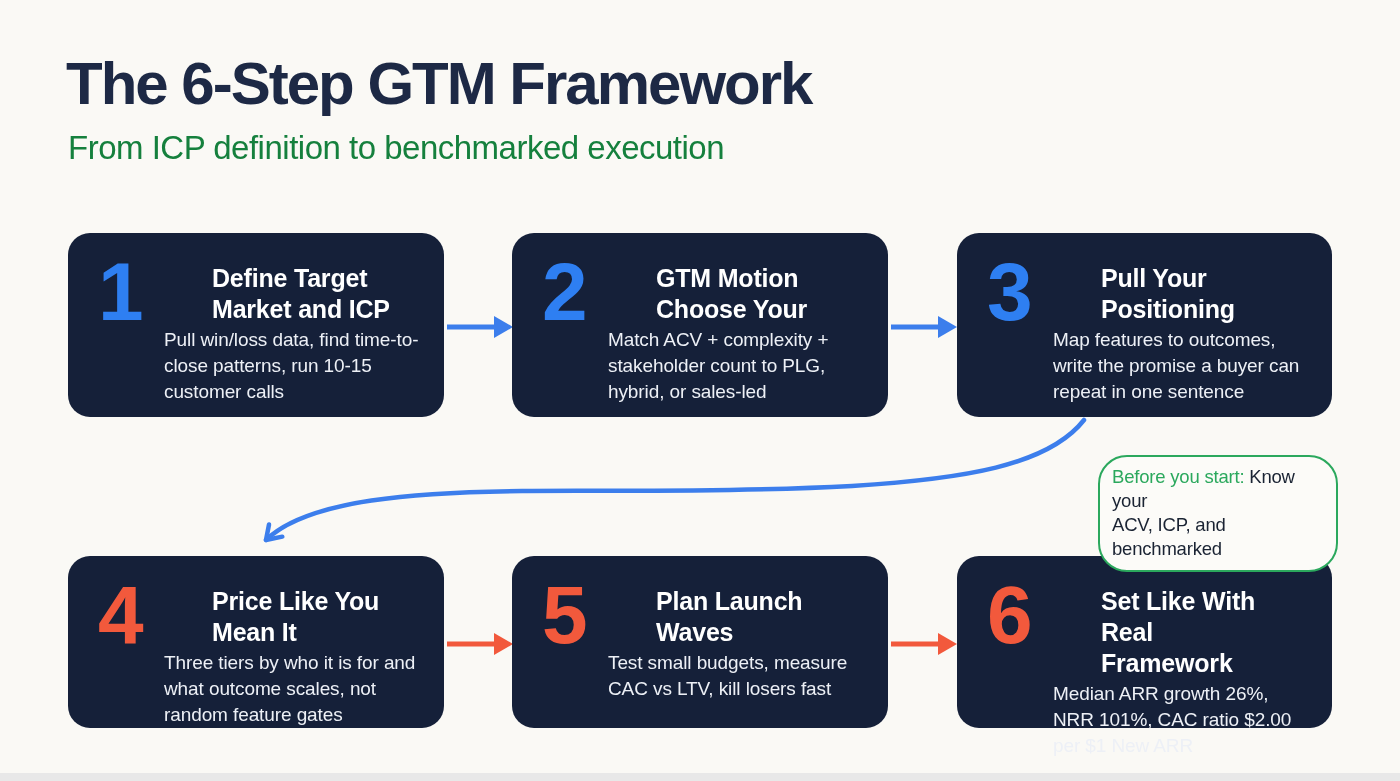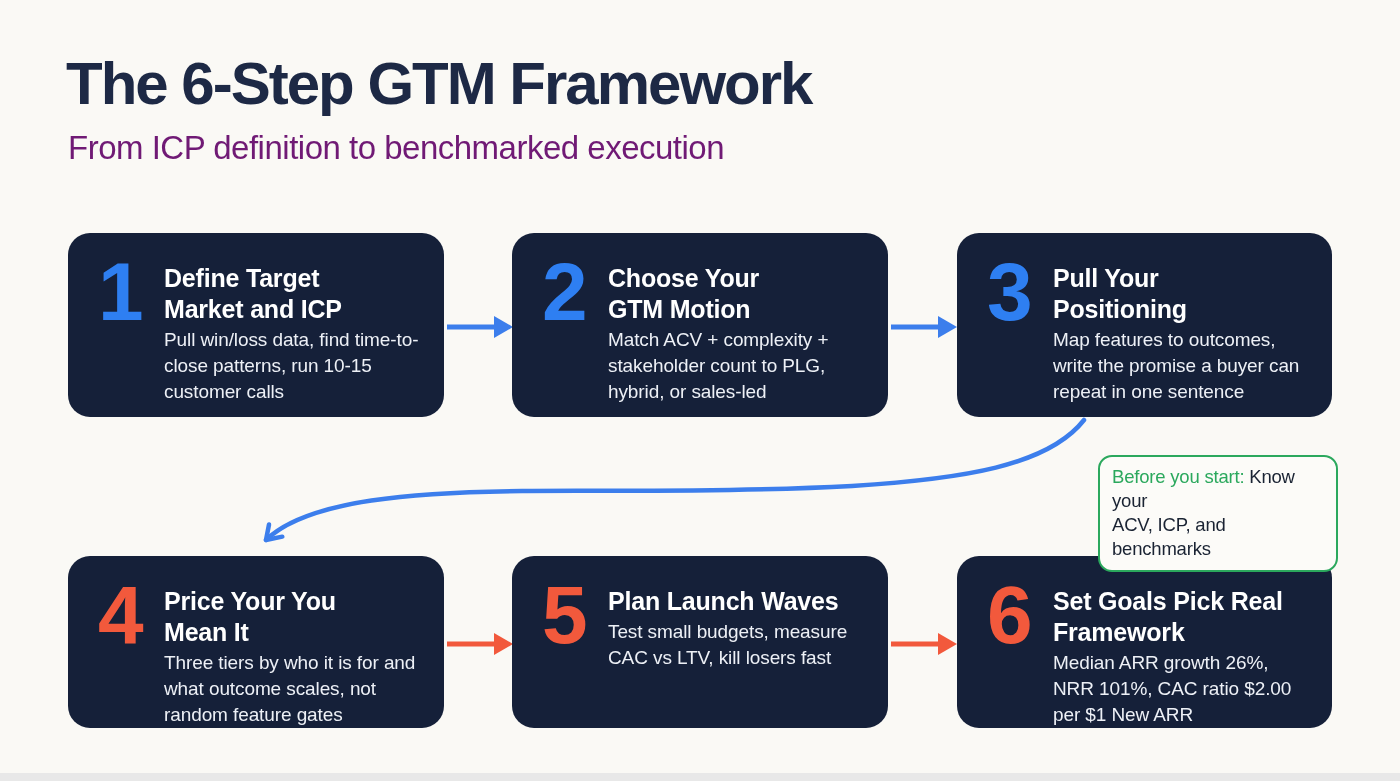--- a/index.html
+++ b/index.html
@@ -44,21 +44,21 @@
     font-weight:800;
     line-height:1;
     margin-top:2px;
     letter-spacing:-2px;
   }
   .card-content{margin-top:14px;flex:1;}
   .card-title{
     font-size:25px;font-weight:700;line-height:1.24;
     color:#FFFFFF;letter-spacing:-0.2px;
   }
-  .card-title span{display:block;}
+  .card-title span{display:block;margin-left:48px;}
   .card-body{
     margin-top:2px;
     font-size:19px;line-height:1.37;
     color:#EDF0F6;
     letter-spacing:-0.1px;
   }
   .callout{
     position:absolute;left:1098px;top:455px;
     width:240px;
     box-sizing:border-box;
@@ -71,21 +71,21 @@
     letter-spacing:-0.2px;
   }
   .callout .hl{color:#27A35B;}
 </style>
 </head>
 <body>
 
 <div class="canvas" style="background: rgb(250, 249, 245);">
 
   <div class="page-title" style="color: rgb(29, 41, 69);">The 6-Step GTM Framework</div>
-  <div class="page-subtitle" style="color: #701a75;">From ICP definition to benchmarked execution</div>
+  <div class="page-subtitle" style="color: #15803d;">From ICP definition to benchmarked execution</div>
 
   <svg class="arrow-layer" viewBox="0 0 1400 781" xmlns="http://www.w3.org/2000/svg">
     <defs>
       <marker id="curveHead" markerUnits="userSpaceOnUse" markerWidth="30" markerHeight="30" refX="20" refY="13" orient="auto">
         <path d="M6 4 L20 13 L7 22" fill="none" stroke-width="4.5" stroke-linecap="round" stroke-linejoin="round" style="stroke: rgb(60, 126, 236);"></path>
       </marker>
     </defs>
 
     <g>
       <line x1="447" y1="327" x2="495" y2="327" stroke-width="5" style="stroke: rgb(60, 126, 236);"></line>
@@ -116,68 +116,68 @@
         <span>Market and ICP</span>
       </div>
       <div class="card-body">Pull win/loss data, find time-to-close patterns, run 10-15 customer calls</div>
     </div>
   </div>
 
   <div class="card" style="left: 512px; top: 233px; width: 376px; height: 184px; background: rgb(21, 32, 57);">
     <div class="step-num" style="color: rgb(46, 127, 242);">2</div>
     <div class="card-content">
       <div class="card-title">
+        <span>GTM Motion</span>
         <span>Choose Your</span>
-        <span>GTM Motion</span>
       </div>
       <div class="card-body">Match ACV + complexity + stakeholder count to PLG, hybrid, or sales-led</div>
     </div>
   </div>
 
   <div class="card" style="left: 957px; top: 233px; width: 375px; height: 184px; background: rgb(21, 32, 57);">
     <div class="step-num" style="color: rgb(46, 127, 242);">3</div>
     <div class="card-content">
       <div class="card-title">
         <span>Pull Your</span>
         <span>Positioning</span>
       </div>
       <div class="card-body">Map features to outcomes, write the promise a buyer can repeat in one sentence</div>
     </div>
   </div>
 
   <div class="card" style="left: 68px; top: 556px; width: 376px; height: 172px; background: rgb(21, 32, 57);">
     <div class="step-num" style="color: rgb(242, 89, 60);">4</div>
     <div class="card-content">
       <div class="card-title">
-        <span>Price Your You</span>
+        <span>Price Like You</span>
         <span>Mean It</span>
       </div>
       <div class="card-body">Three tiers by who it is for and what outcome scales, not random feature gates</div>
     </div>
   </div>
 
   <div class="card" style="left: 512px; top: 556px; width: 376px; height: 172px; background: rgb(21, 32, 57);">
     <div class="step-num" style="color: rgb(242, 89, 60);">5</div>
     <div class="card-content">
       <div class="card-title">
         <span>Plan Launch Waves</span>
       </div>
       <div class="card-body">Test small budgets, measure CAC vs LTV, kill losers fast</div>
     </div>
   </div>
 
   <div class="card" style="left: 957px; top: 556px; width: 375px; height: 172px; background: rgb(21, 32, 57);">
     <div class="step-num" style="color: rgb(242, 89, 60);">6</div>
     <div class="card-content">
       <div class="card-title">
-        <span>Set Goals Pick Real</span>
+        <span>Set Like With Real</span>
         <span>Framework</span>
       </div>
       <div class="card-body">Median ARR growth 26%, NRR 101%, CAC ratio $2.00 per $1 New ARR</div>
     </div>
   </div>
 
-  <div class="callout" style="border-color: rgb(43, 168, 93);">
+  <div class="callout" style="border-color: rgb(43, 168, 93); border-radius: 29px;">
     <span class="hl" style="color: rgb(43, 168, 93);">Before you start:</span><span> Know your</span><br>
-    <span>ACV, ICP, and benchmarks</span>
+    <span>ACV, ICP, and benchmarked</span>
   </div>
 
 </div>
 
 </body></html>

